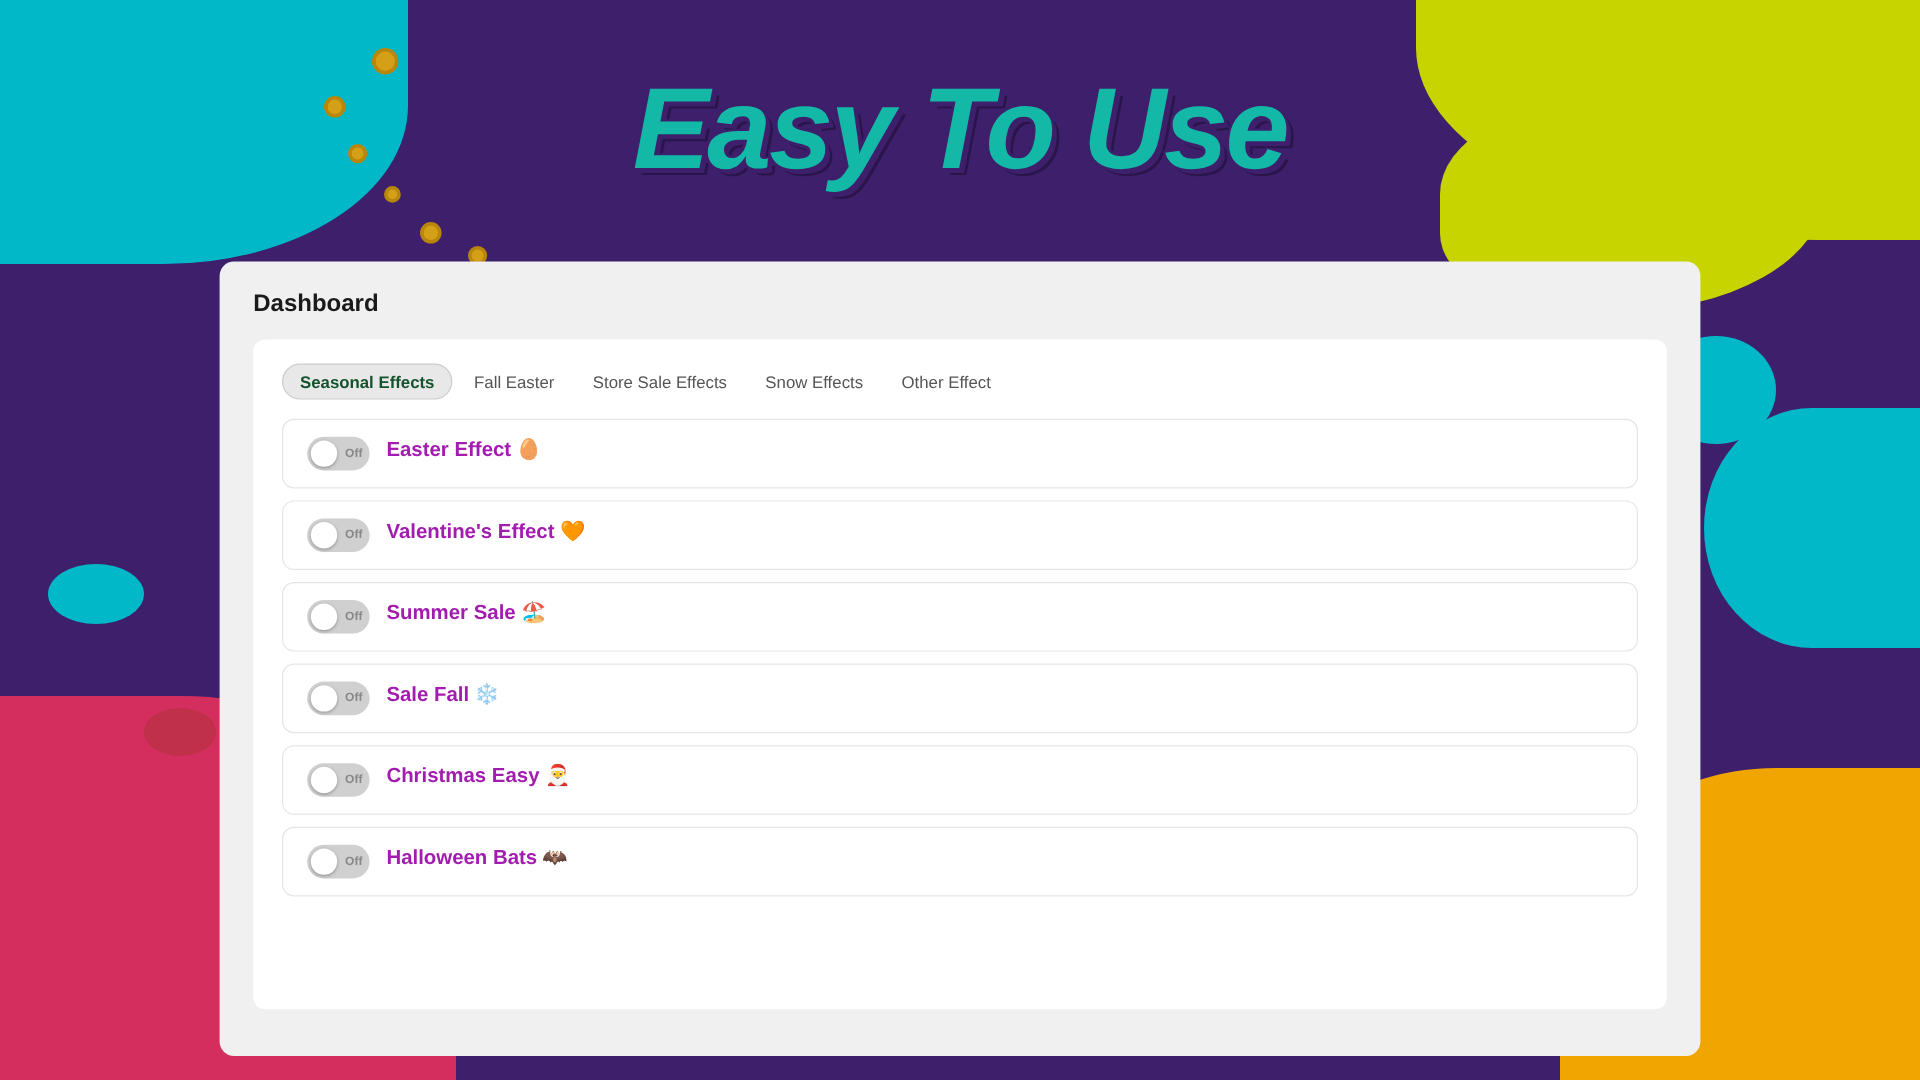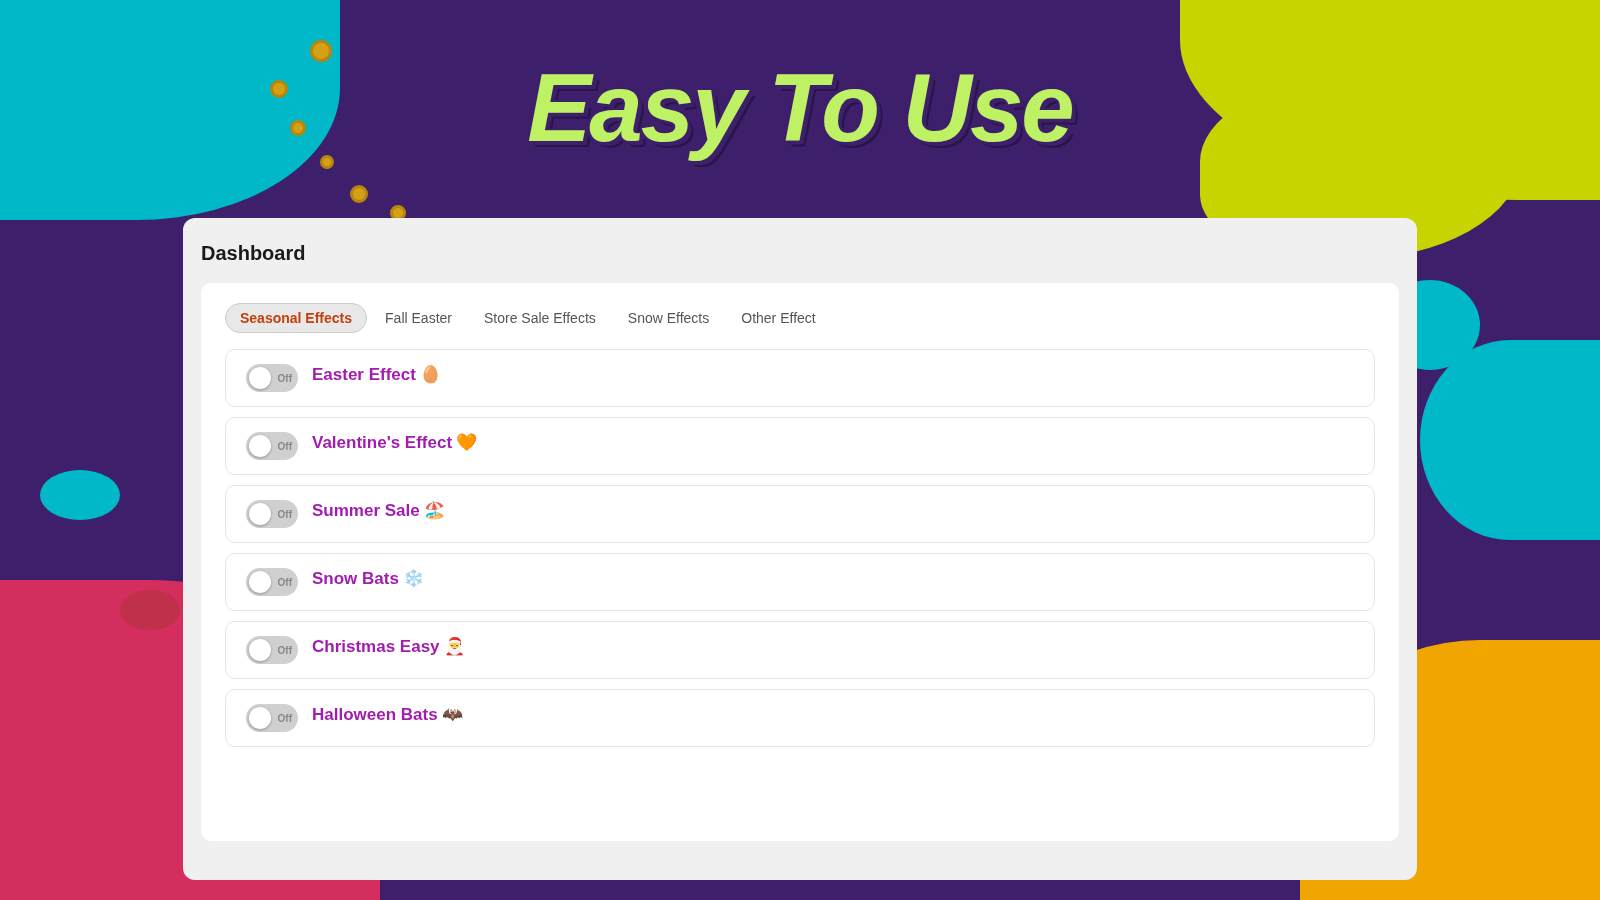--- a/index.html
+++ b/index.html
@@ -127,21 +127,21 @@
       height: 215px;
       display: flex;
       align-items: center;
       justify-content: center;
       z-index: 2;
     }
 
     .hero-title {
       font-size: 96px;
       font-weight: 900;
-      color: #bef264;
+      color: #14b8a6;
       text-shadow:
         4px 4px 0 #3d1f6b,
         -2px -2px 0 #3d1f6b,
         2px -2px 0 #3d1f6b,
         -2px 2px 0 #3d1f6b,
         6px 6px 0 rgba(0,0,0,0.3);
       font-style: italic;
       letter-spacing: -2px;
       font-family: 'Arial Black', 'Arial Bold', Gadget, sans-serif;
       text-align: right;
@@ -149,21 +149,21 @@
 
     
     .dashboard-card {
       position: absolute;
       top: 218px;
       left: 183px;
       right: 183px;
       bottom: 20px;
       background: #f0f0f0;
       border-radius: 12px;
-      padding: 24px 18px;
+      padding: 24px 28px;
       z-index: 10;
       overflow: hidden;
     }
 
     .dashboard-title {
       font-size: 20px;
       font-weight: 700;
       color: #1a1a1a;
       margin-bottom: 18px;
     }
@@ -192,21 +192,21 @@
       font-weight: 500;
       color: #555;
       cursor: pointer;
       border: none;
       background: transparent;
       white-space: nowrap;
     }
 
     .tab.active {
       background: #e8e8e8;
-      color: #c2410c;
+      color: #14532d;
       font-weight: 600;
       border: 1.5px solid #ccc;
     }
 
     
     .effects-list {
       display: flex;
       flex-direction: column;
       gap: 10px;
     }
@@ -336,21 +336,21 @@
         <span class="effect-name">Summer Sale 🏖️</span>
       </div>
 
       <div class="effect-row">
         <div class="toggle">
           <div class="toggle-track">
             <div class="toggle-knob"></div>
             <span class="toggle-label">Off</span>
           </div>
         </div>
-        <span class="effect-name">Snow Bats ❄️</span>
+        <span class="effect-name">Sale Fall ❄️</span>
       </div>
 
       <div class="effect-row">
         <div class="toggle">
           <div class="toggle-track">
             <div class="toggle-knob"></div>
             <span class="toggle-label">Off</span>
           </div>
         </div>
         <span class="effect-name">Christmas Easy 🎅</span>

